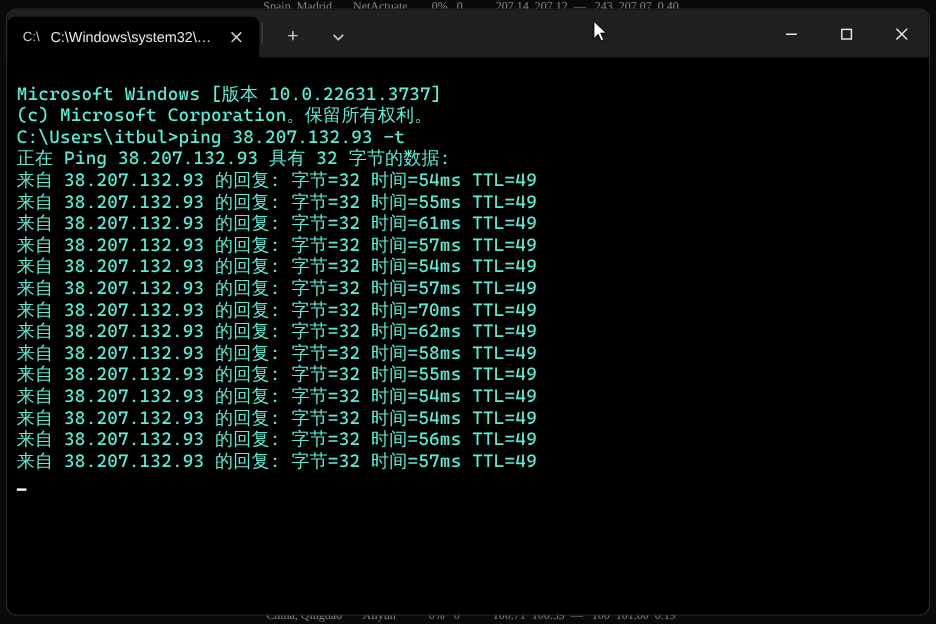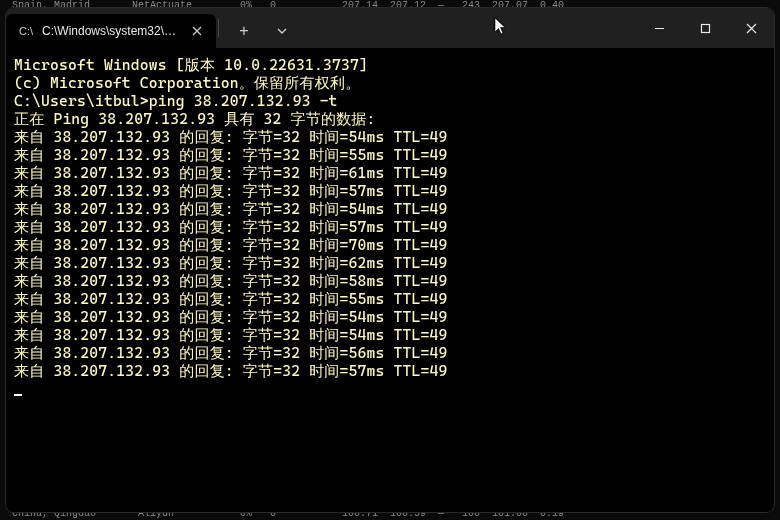--- a/index.html
+++ b/index.html
@@ -80,24 +80,24 @@
   }
   .win-btn {
     width: 46px;
     display:flex;align-items:center;justify-content:center;
     color:#e8e8e8;
   }
 
   .terminal {
     flex:1;
     background:#000;
-    color:#fef9c3;
+    color:#5eead4;
     font-size: 15px;
     line-height: 18px;
-    padding: 8px 8px;
+    padding: 21px 8px;
     white-space: pre;
     font-family: "Cascadia Mono","NSimSun","SimSun",Consolas,monospace;
     letter-spacing: 0.2px;
     overflow:hidden;
   }
   .terminal .line { white-space: pre; }
   .cursor {
     display:inline-block;
     width: 8px; height: 2px;
     background:#fff;
@@ -110,23 +110,24 @@
     color:#fff;
   }
 
   
   .bg-row {
     position:absolute;
     left:0; right:0;
     height:12px;
     font-size:10px;
     color:#888;
-    font-family: Liberation Mono, monospace;
+    font-family: Liberation Serif, serif;
     white-space: pre;
     overflow:hidden;
+    text-align:center;
   }
   .bg-top { top:0; }
   .bg-bot { bottom:0;margin-top:24px; }
 </style>
 </head>
 <body>
 
 <div class="bg-row bg-top">  Spain, Madrid       NetActuate        0%   0           207.14  207.12  —   243  207.07  0.40</div>
 <div class="bg-row bg-bot">  China, Qingdao       Aliyun           0%   0           100.71  100.59  —   100  101.00  0.19</div>
 

